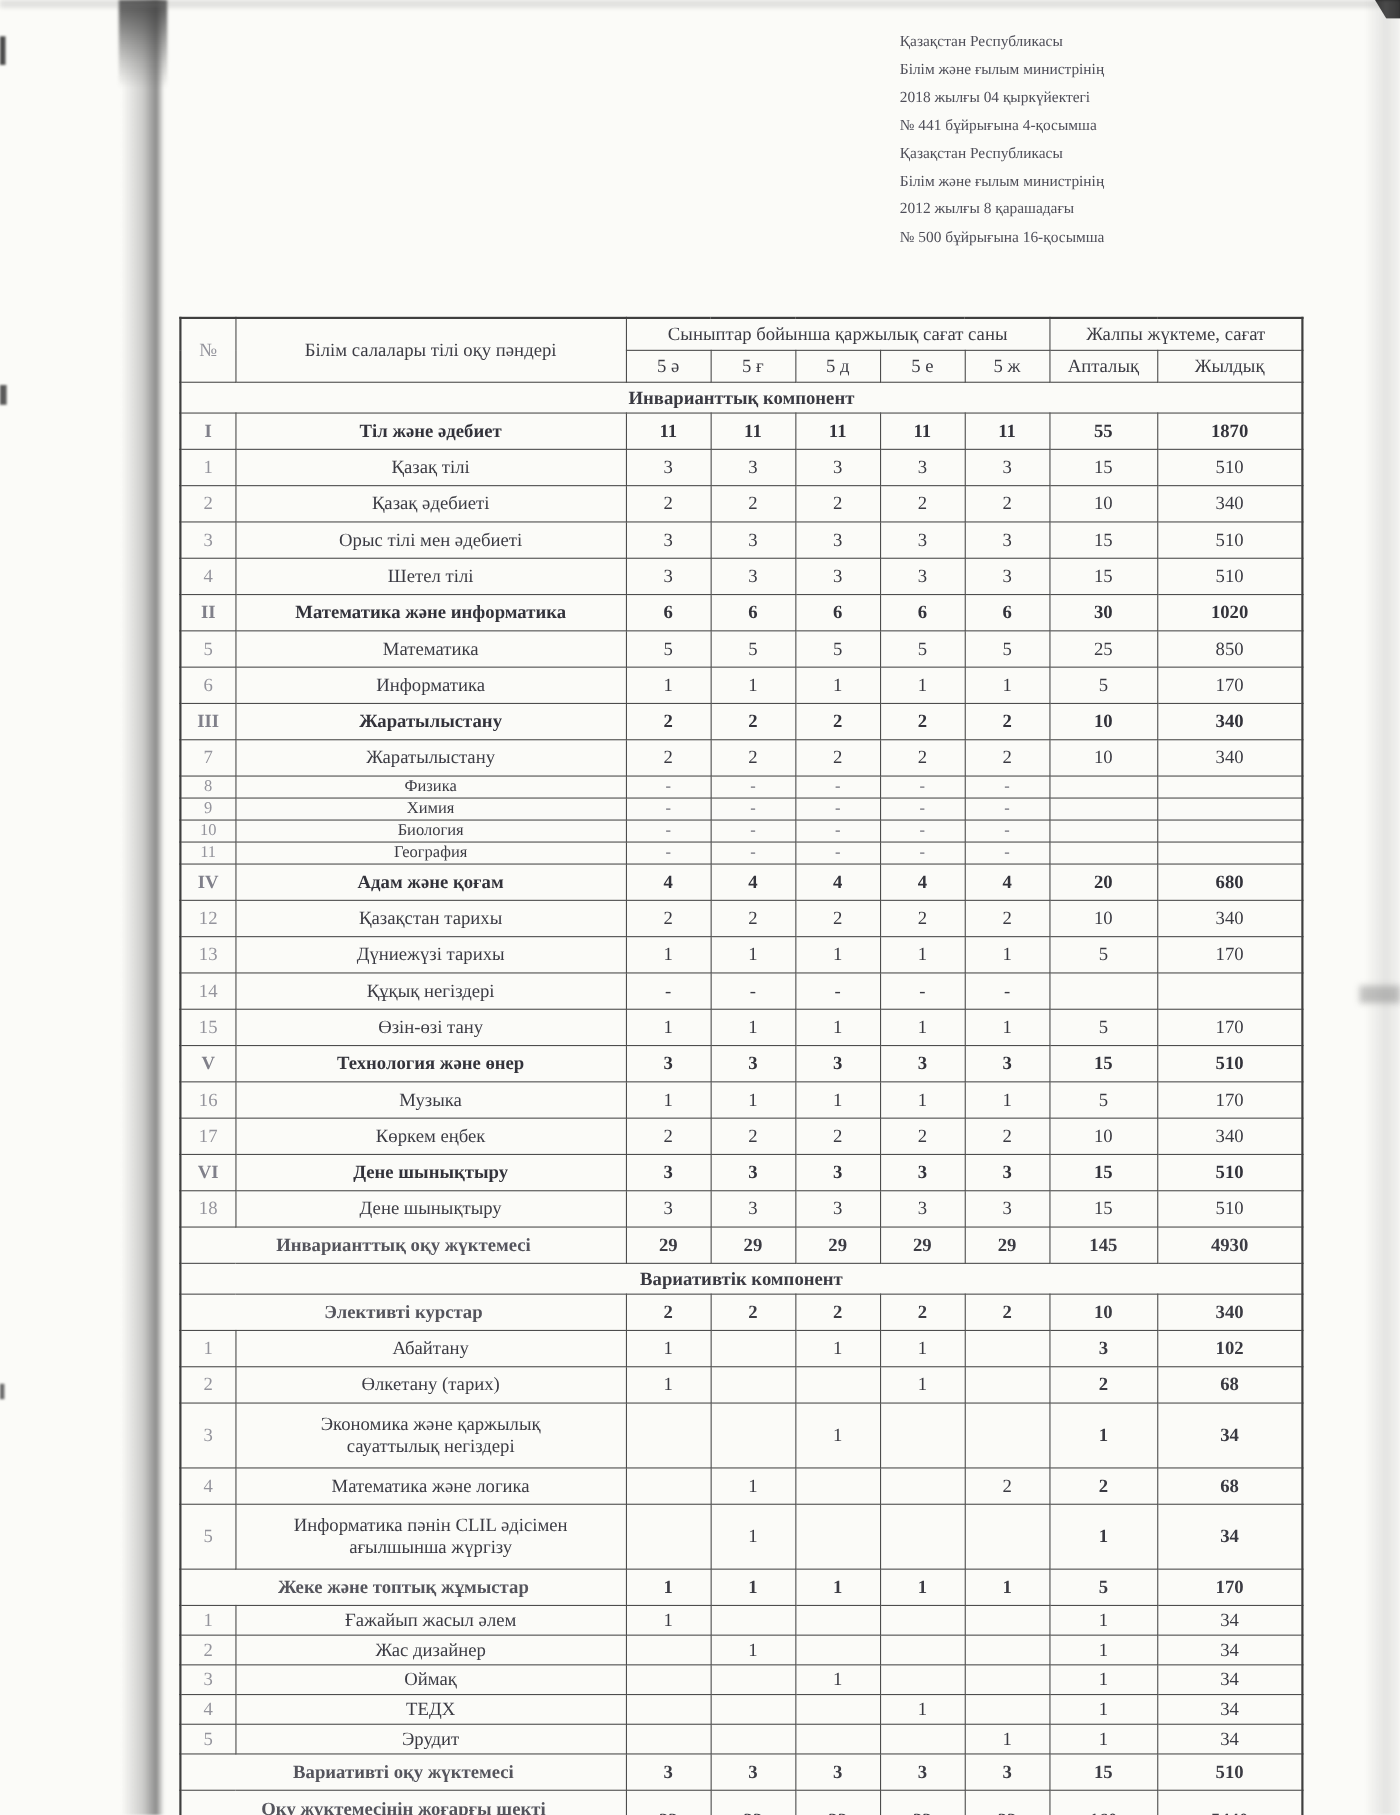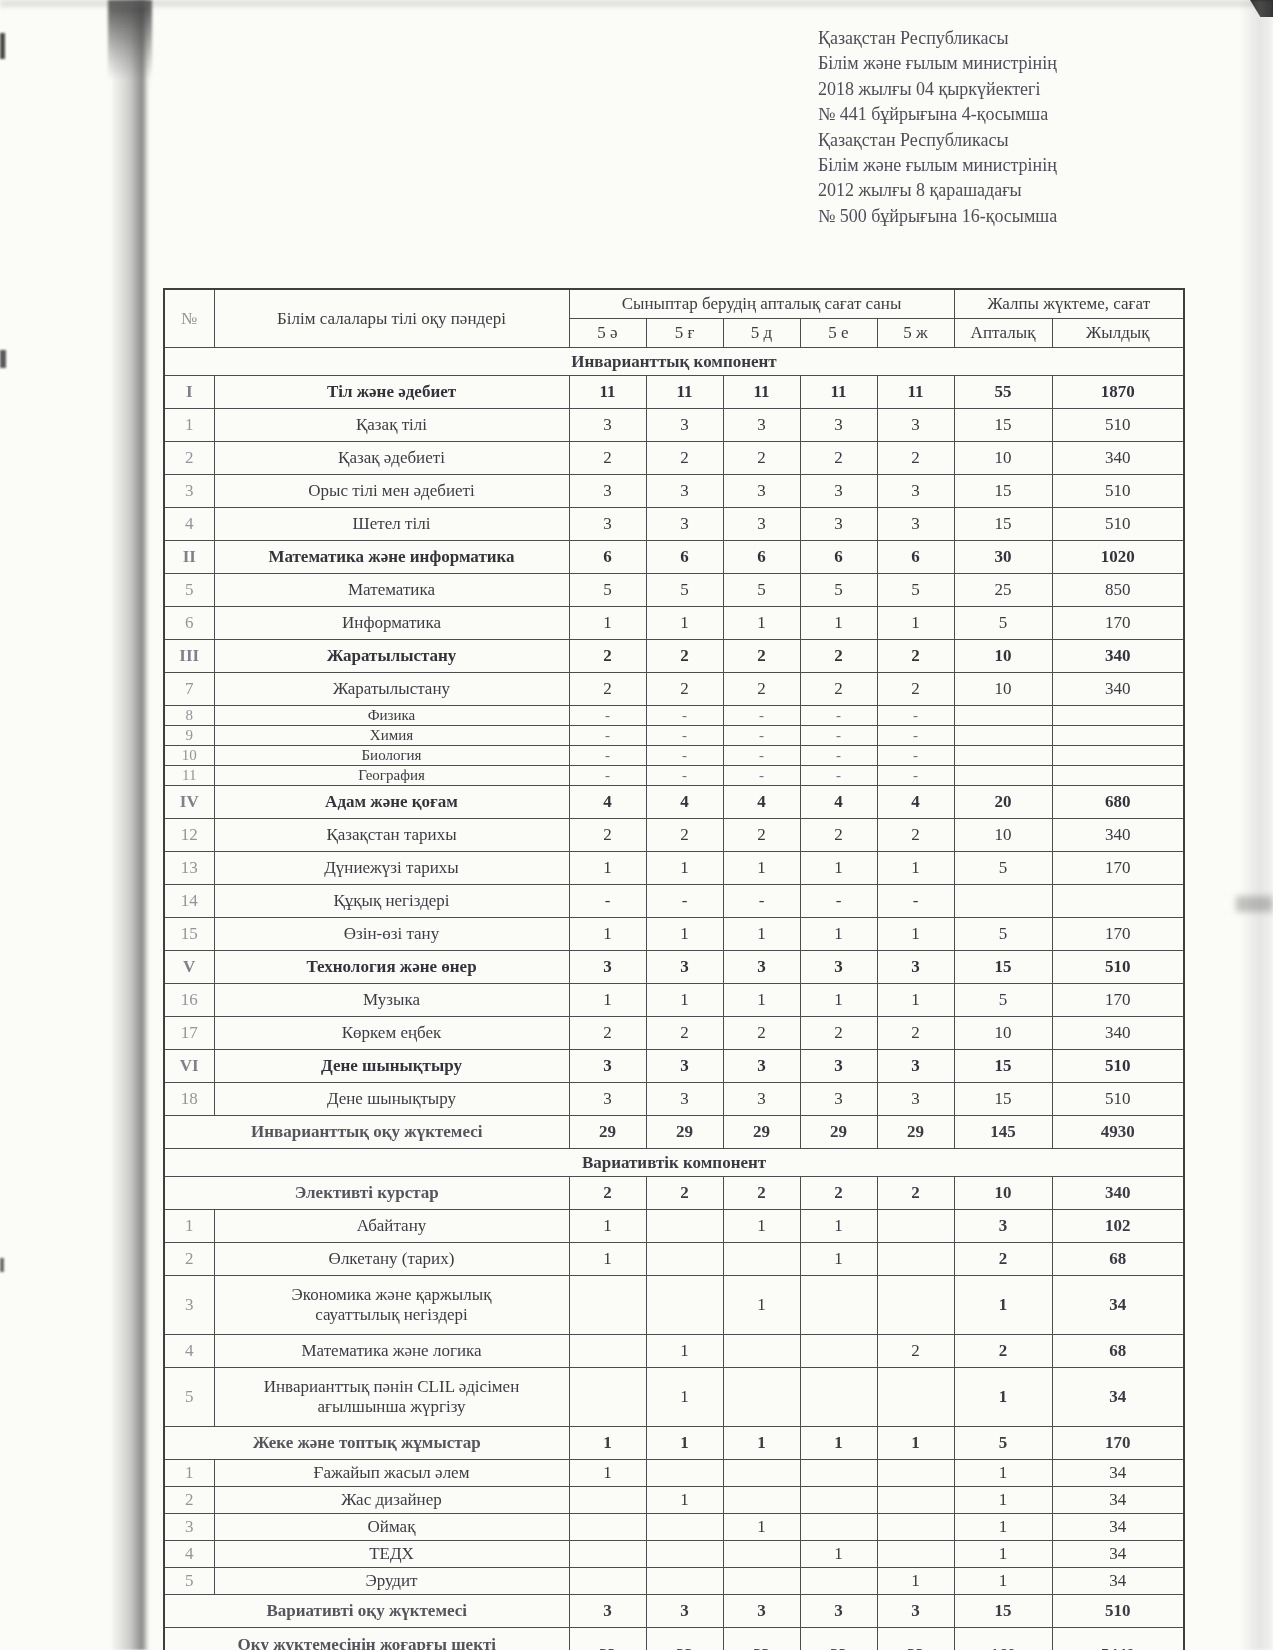--- a/index.html
+++ b/index.html
@@ -21,21 +21,21 @@
     clip-path:polygon(18% 0,100% 0,100% 100%,55% 100%);filter:blur(0.6px);}
   .right-band{position:absolute;left:1240px;top:0;width:33px;height:1650px;
     background:linear-gradient(to right,rgba(180,180,180,0) 0%,rgba(170,170,170,0.28) 60%,rgba(190,190,190,0.12) 100%);
     filter:blur(1.5px);}
   .right-smudge{position:absolute;left:1236px;top:896px;width:37px;height:16px;background:rgba(110,110,110,0.4);filter:blur(3px);}
   .edge-mark-1{position:absolute;left:0;top:33px;width:5px;height:26px;background:#4c4c4c;filter:blur(1px);}
   .edge-mark-2{position:absolute;left:0;top:350px;width:6px;height:18px;background:#5a5a5a;filter:blur(1.2px);}
   .edge-mark-3{position:absolute;left:0;top:1258px;width:4px;height:14px;background:#6a6a6a;filter:blur(1.2px);}
 
   
-  .stamp{position:absolute;left:818px;top:26px;font-size:18px;line-height:25.4px;color:#4e4e58;}
+  .stamp{position:absolute;left:818px;top:26px;font-size:14px;line-height:25.4px;color:#4e4e58;}
   .stamp div{white-space:nowrap;}
 
   
   .title{position:absolute;left:170px;top:212px;width:1010px;text-align:center;
     font-size:25.5px;line-height:35px;color:#3a3a42;letter-spacing:0.2px;}
 
   
   table{position:absolute;left:163px;top:288px;width:1020px;
     border-collapse:collapse;table-layout:fixed;
     font-size:17px;color:#3c3c44;
@@ -95,21 +95,21 @@
       <col style="width:77px">
     <col style="width:77px">
       <col style="width:77px">
     <col style="width:98px">
       <col style="width:132px">
   </colgroup>
   <thead>
     <tr>
       <td rowspan="2" class="num-cell">№</td>
       <td rowspan="2">Білім салалары тілі оқу пәндері</td>
-      <td colspan="5">Сыныптар берудің апталық сағат саны</td>
+      <td colspan="5">Сыныптар бойынша қаржылық сағат саны</td>
       <td colspan="2">Жалпы жүктеме, сағат</td>
     </tr>
     <tr>
       <td>5 ә</td>
       <td>5 ғ</td>
       <td>5 д</td>
       <td>5 е</td>
       <td>5 ж</td>
       <td>Апталық</td>
       <td>Жылдық</td>
@@ -446,21 +446,21 @@
         <td class="val"></td>
         <td class="val">1</td>
         <td class="val"></td>
         <td class="val"></td>
         <td class="val">2</td>
         <td class="val tot">2</td>
         <td class="val tot">68</td>
       </tr>
       <tr class="item tail-bold tall">
         <td class="num-cell">5</td>
-        <td class="name-cell">Инварианттық пәнін CLIL әдісімен
+        <td class="name-cell">Информатика пәнін CLIL әдісімен
 ағылшынша жүргізу</td>
         <td class="val"></td>
         <td class="val">1</td>
         <td class="val"></td>
         <td class="val"></td>
         <td class="val"></td>
         <td class="val tot">1</td>
         <td class="val tot">34</td>
       </tr>
       <tr class="summary">

